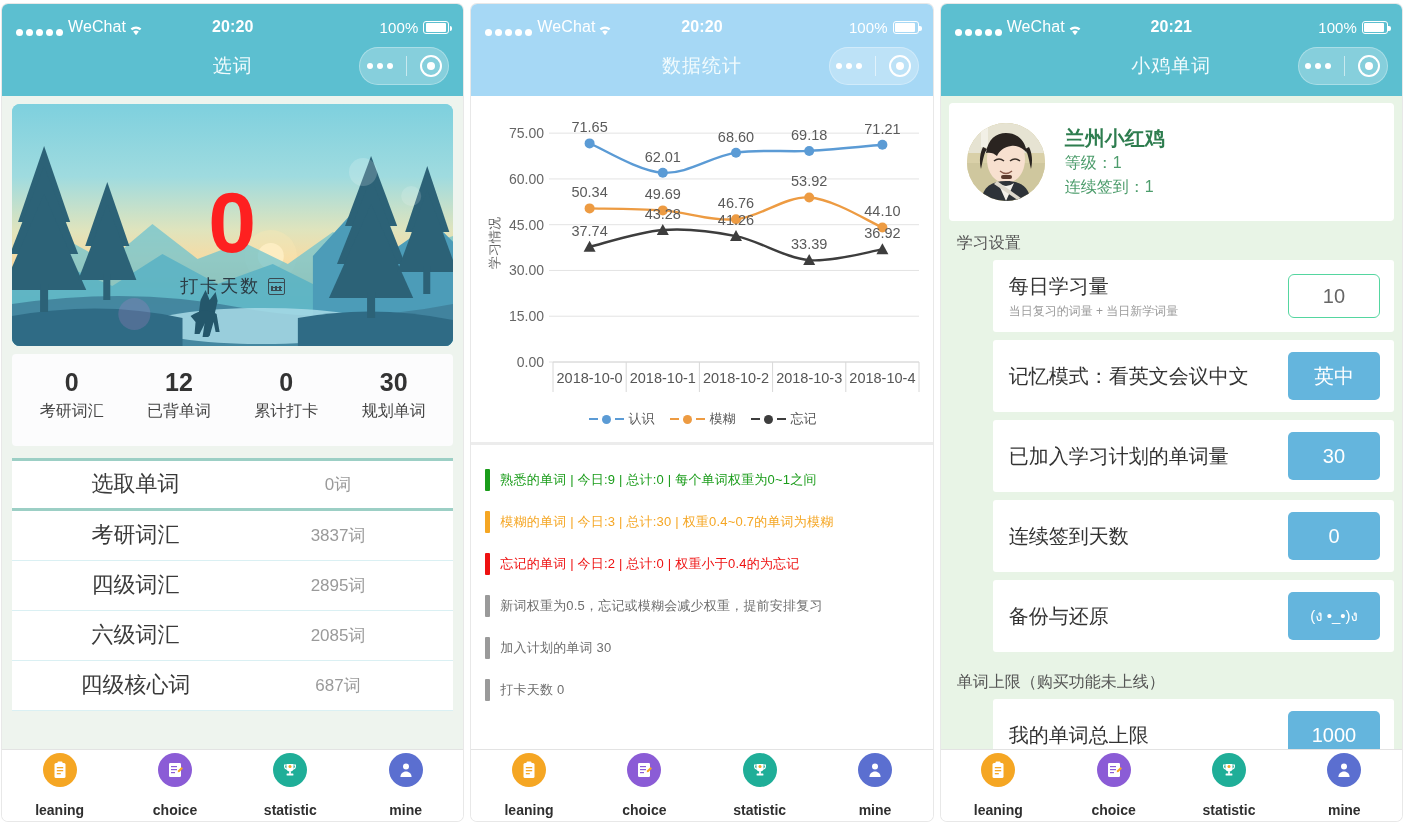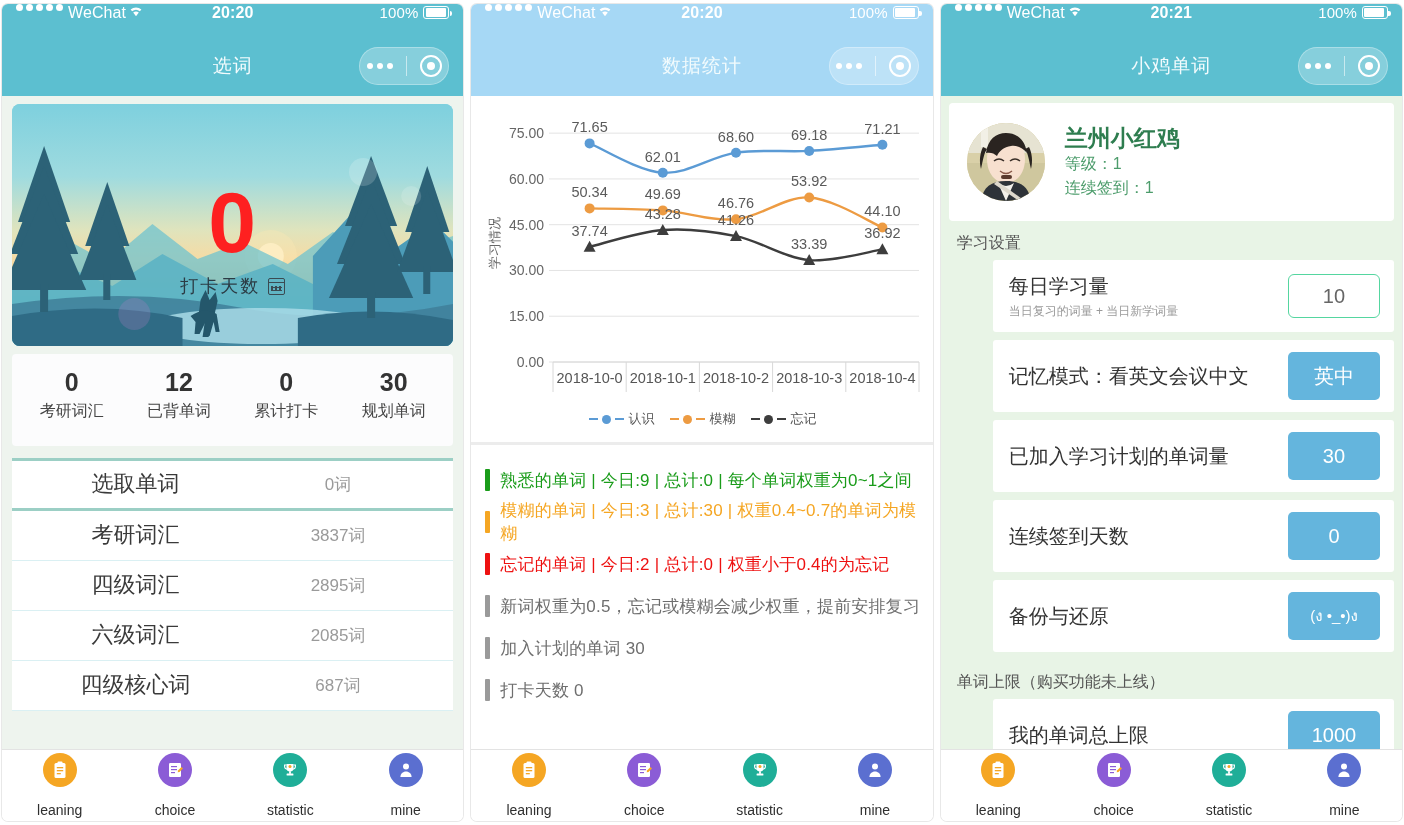--- a/index.html
+++ b/index.html
@@ -17,21 +17,21 @@
     background: #fff;
     border-radius: 6px;
     overflow: hidden;
     display: flex; flex-direction: column;
     box-shadow: 0 0 0 1px #e8e8e8;
   }
 
   
   .topbar { flex: 0 0 auto; padding: 0; }
   .statusrow {
-    height: 32px; display: flex; align-items: flex-start;
+    height: 32px; display: flex; align-items: flex-end;
     padding: 0 14px; color: #fff; font-size: 17px; font-weight: 600;
     letter-spacing: .1px;
   }
   .sigdots { display: flex; gap: 3px; align-items: center; margin-right: 5px; }
   .sigdots i { width: 7px; height: 7px; border-radius: 50%; background: #fff; display: block; }
   .carrier { font-size: 16px; font-weight: 500; }
   .wifi { margin-left: 2px; position: relative; width: 16px; height: 13px; display: inline-block; }
   .wifi svg { position: absolute; bottom: 0; left: 0; }
   .clock { position: absolute; left: 0; right: 0; text-align: center; font-size: 16px; font-weight: 600; pointer-events: none; }
   .statusright { margin-left: auto; display: flex; align-items: center; gap: 5px; font-size: 15px; font-weight: 500; }
@@ -103,28 +103,28 @@
   .chartWrap svg { display: block; }
   .chartDivider { height: 3px; background: #ececec; margin: 6px 0 0; }
   .legendRow { display: flex; justify-content: center; gap: 16px; padding: 4px 0 0; }
   .legendItem { display: flex; align-items: center; gap: 4px; font-size: 13px; color: #555; }
   .legendDash { width: 9px; height: 2px; }
   .legendDot { width: 9px; height: 9px; border-radius: 50%; }
 
   .infoList { padding: 14px 12px 0 14px; }
   .infoRow { display: flex; align-items: center; gap: 10px; height: 42px; }
   .infoBar { width: 5px; height: 22px; border-radius: 1px; flex: 0 0 5px; }
-  .infoText { font-size: 17px; letter-spacing: .2px; }
+  .infoText { font-size: 13px; letter-spacing: .2px; }
 
   
   .p3 .body { background: #e8f4e6; padding: 7px 8px 0; }
   .profCard { background: #fff; border-radius: 4px; height: 118px; display: flex; align-items: center; padding: 0 18px; gap: 20px; }
   .avatar { width: 78px; height: 78px; border-radius: 50%; overflow: hidden; flex: 0 0 78px; position: relative; background: #dcd6b4; }
   .avatar svg { width: 100%; height: 100%; display: block; }
-  .profName { font-size: 23px; font-weight: 700; color: #2e7d4f; line-height: 1.25; }
+  .profName { font-size: 20px; font-weight: 700; color: #2e7d4f; line-height: 1.25; }
   .profMeta { font-size: 16px; color: #4c9c6b; line-height: 1.5; }
 
   .sectionTitle { font-size: 16px; color: #555; padding: 12px 0 6px 8px; }
   .setRow {
     background: #fff; border-radius: 3px; margin-bottom: 8px;
     height: 72px; display: flex; align-items: center; padding: 0 14px 0 16px; margin-left: 44px;
   }
   .setLabel { flex: 1; }
   .setLabelMain { font-size: 20px; color: #333; }
   .setLabelSub { font-size: 12px; color: #9a9a9a; margin-top: 3px; }
@@ -138,21 +138,21 @@
     width: 92px; height: 48px; border-radius: 5px; background: #64b5dd; color: #fff;
     font-size: 20px; display: flex; align-items: center; justify-content: center;
   }
   .pillBtn.small { font-size: 15px; }
 
   
   .tabbar {
     flex: 0 0 auto; height: 72px; border-top: 1px solid #e3e3e3; background: #fff;
     display: flex; align-items: center;
   }
-  .tab { flex: 1; display: flex; flex-direction: column; align-items: center; justify-content: center; gap: 15px; }
+  .tab { flex: 1; display: flex; flex-direction: column; align-items: center; justify-content: center; gap: 15px; font-weight: bold; }
   .tabIcon { width: 34px; height: 34px; border-radius: 50%; display: flex; align-items: center; justify-content: center; position: relative; overflow: hidden;}
   .tabIcon svg { display: block; }
   .tabLbl { font-size: 14px; color: #2f2f2f; }
 </style>
 </head>
 <body>
 
 <div class="stage">
 
   <div class="phone p1">

